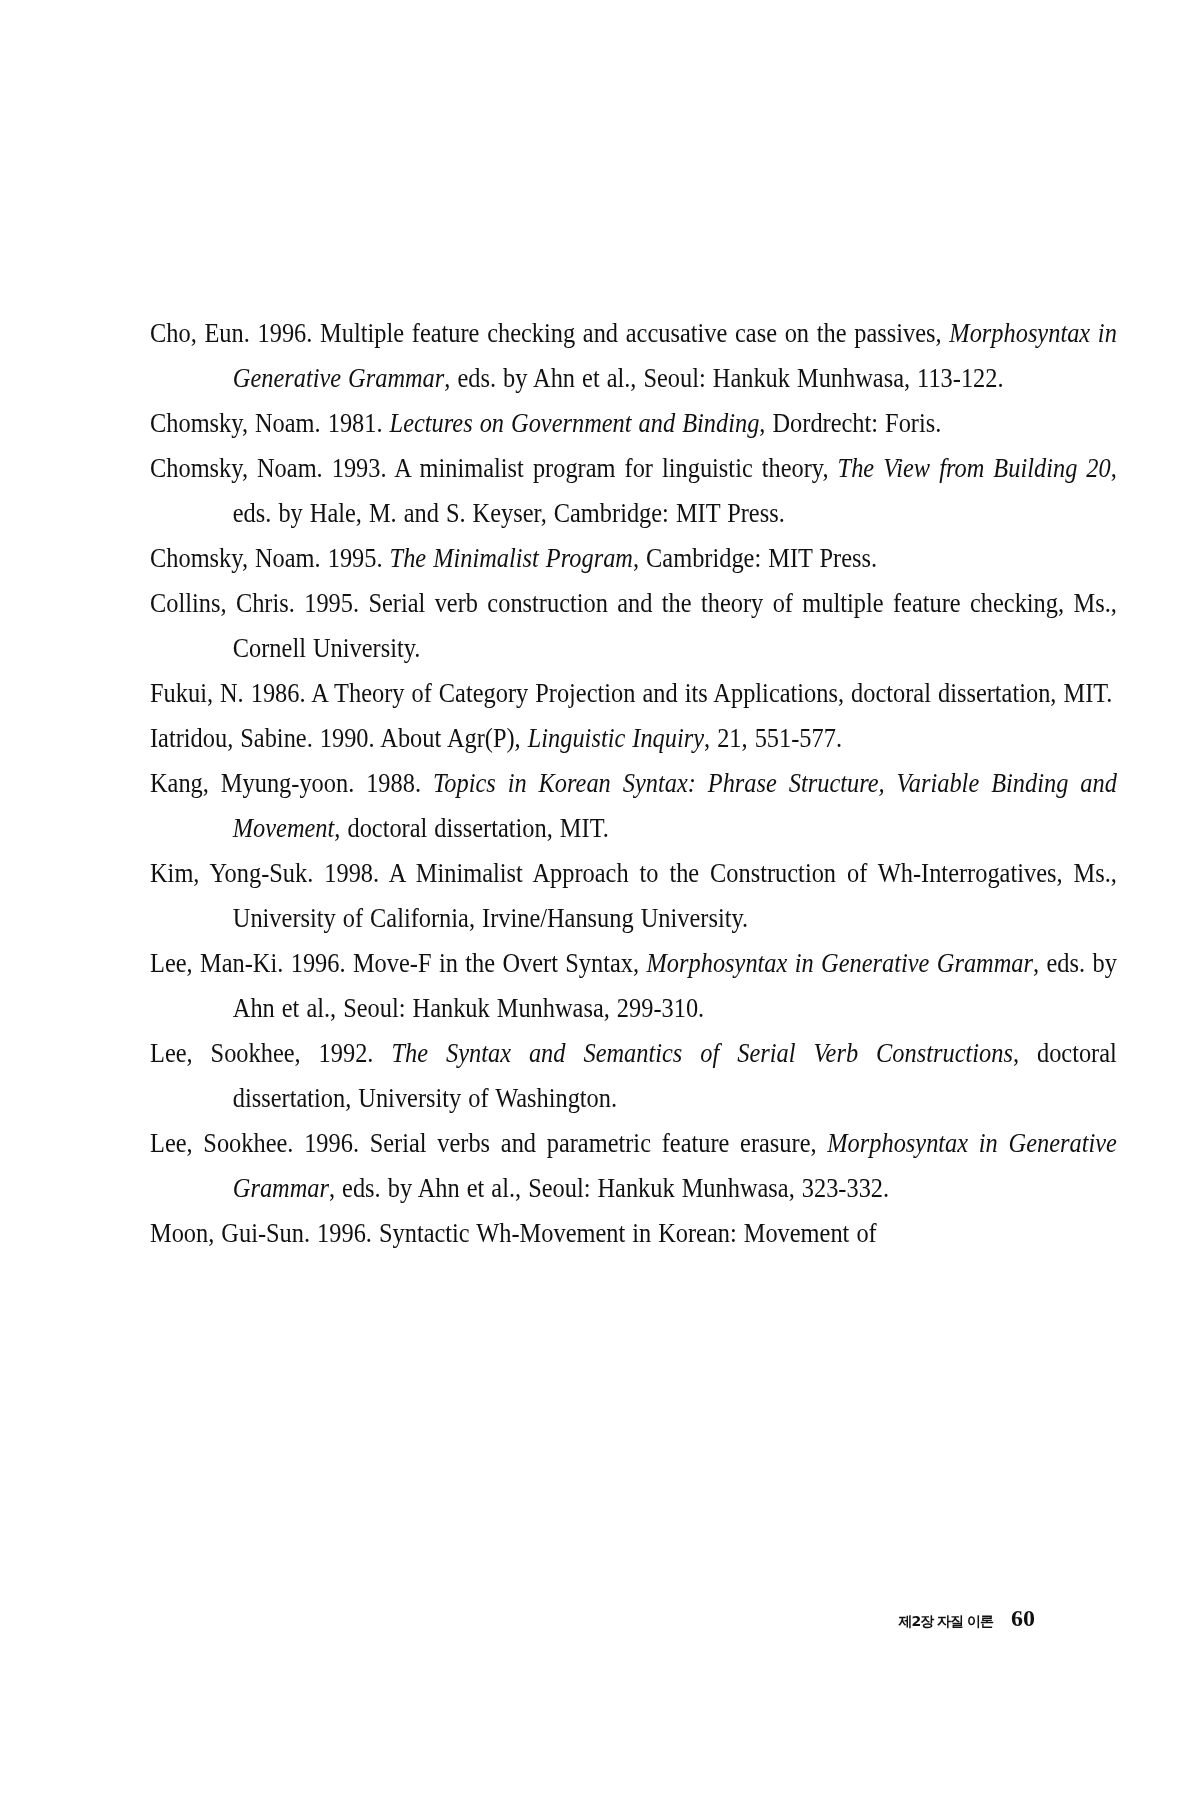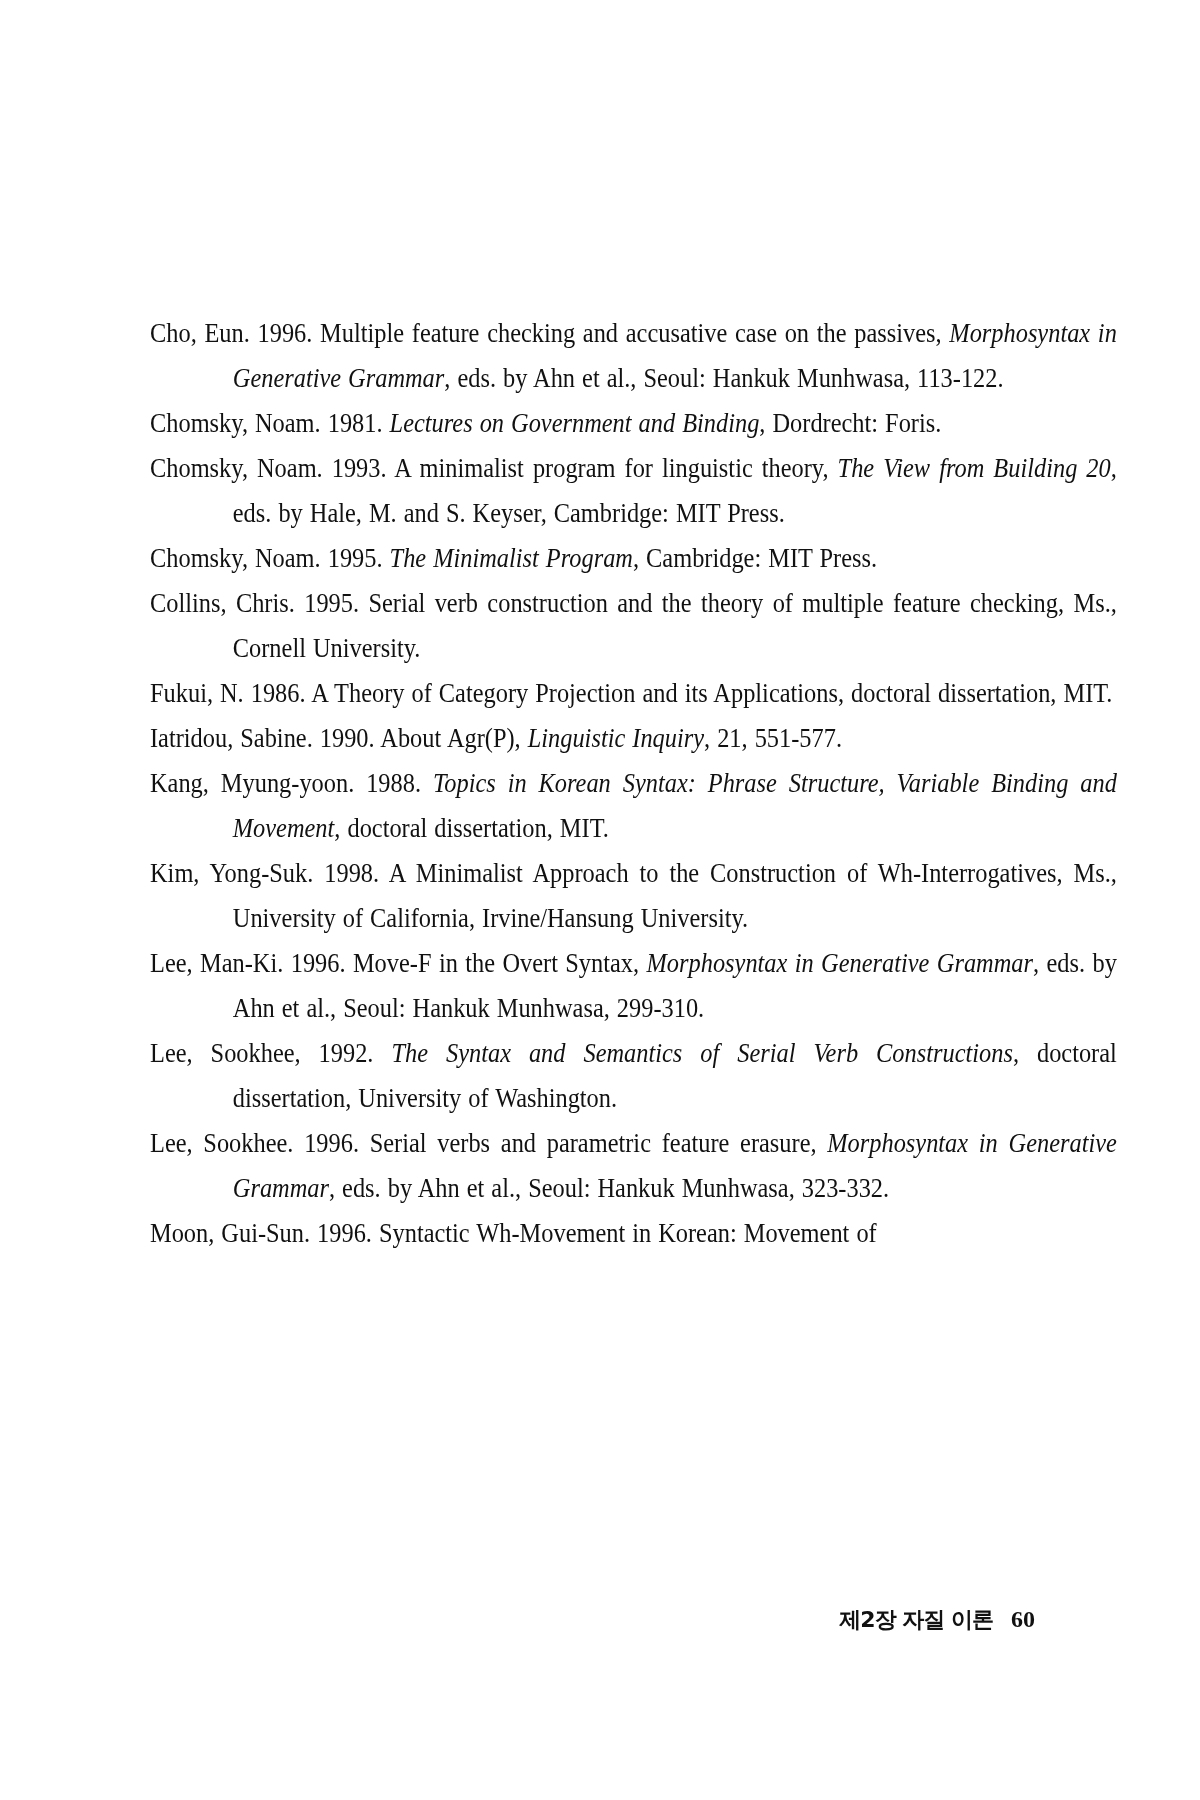--- a/index.html
+++ b/index.html
@@ -62,21 +62,21 @@
       top: 1605px;
       right: 165px;
       font-size: 24px;
       font-weight: bold;
       color: #111111;
       white-space: nowrap;
     }
     .running-footer .chapter {
       font-family: "DejaVu Sans", sans-serif;
       font-weight: bold;
-      font-size: 22px;
+      font-size: 14px;
       letter-spacing: -1px;
     }
     .running-footer .pageno {
       font-family: "Liberation Serif", serif;
       font-weight: bold;
       margin-left: 18px;
     }
   </style>
 </head>
 <body>

